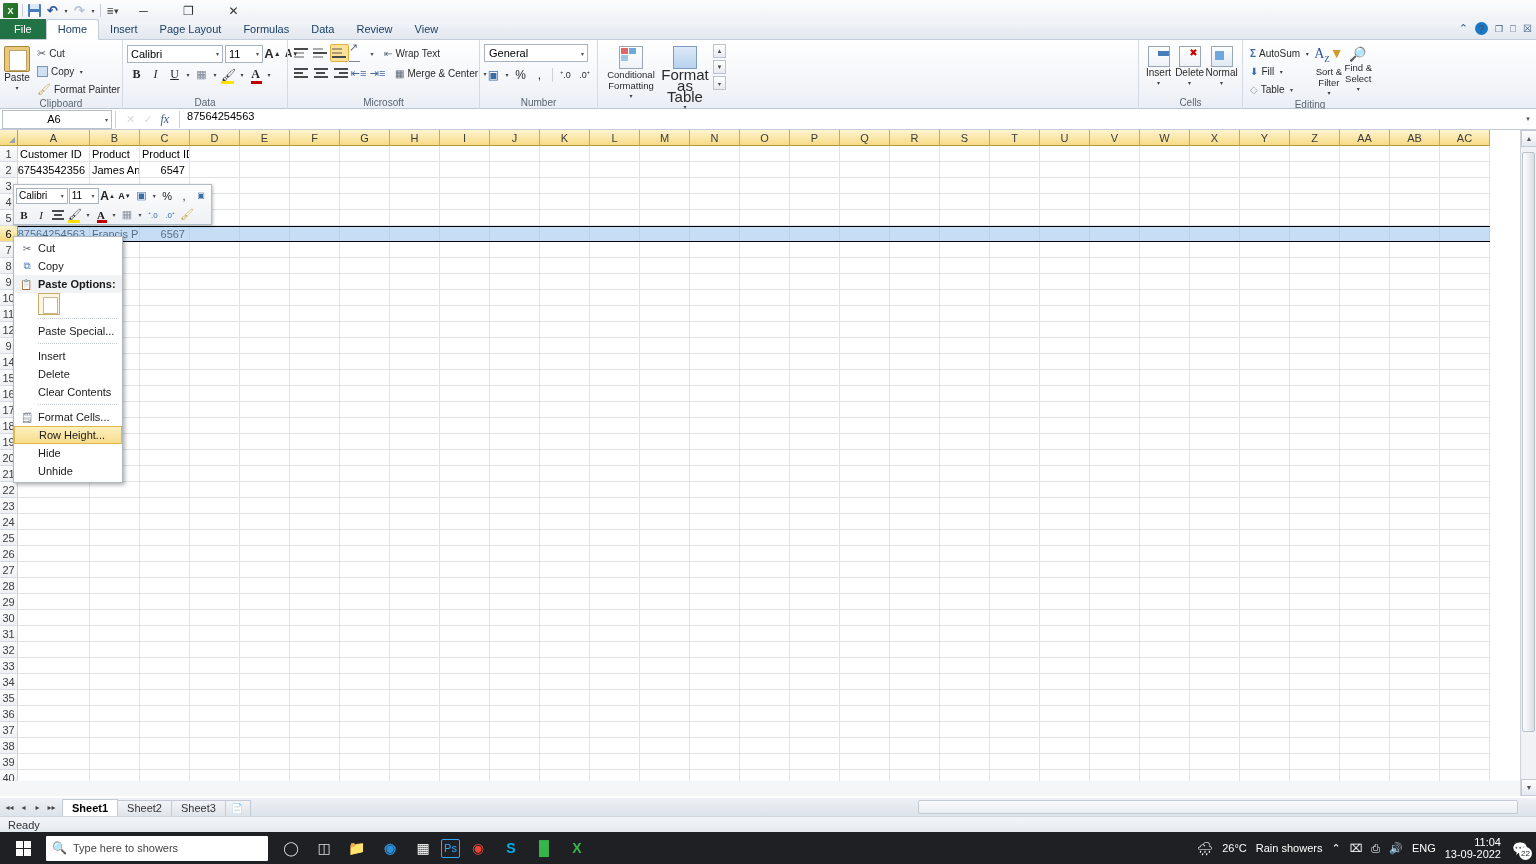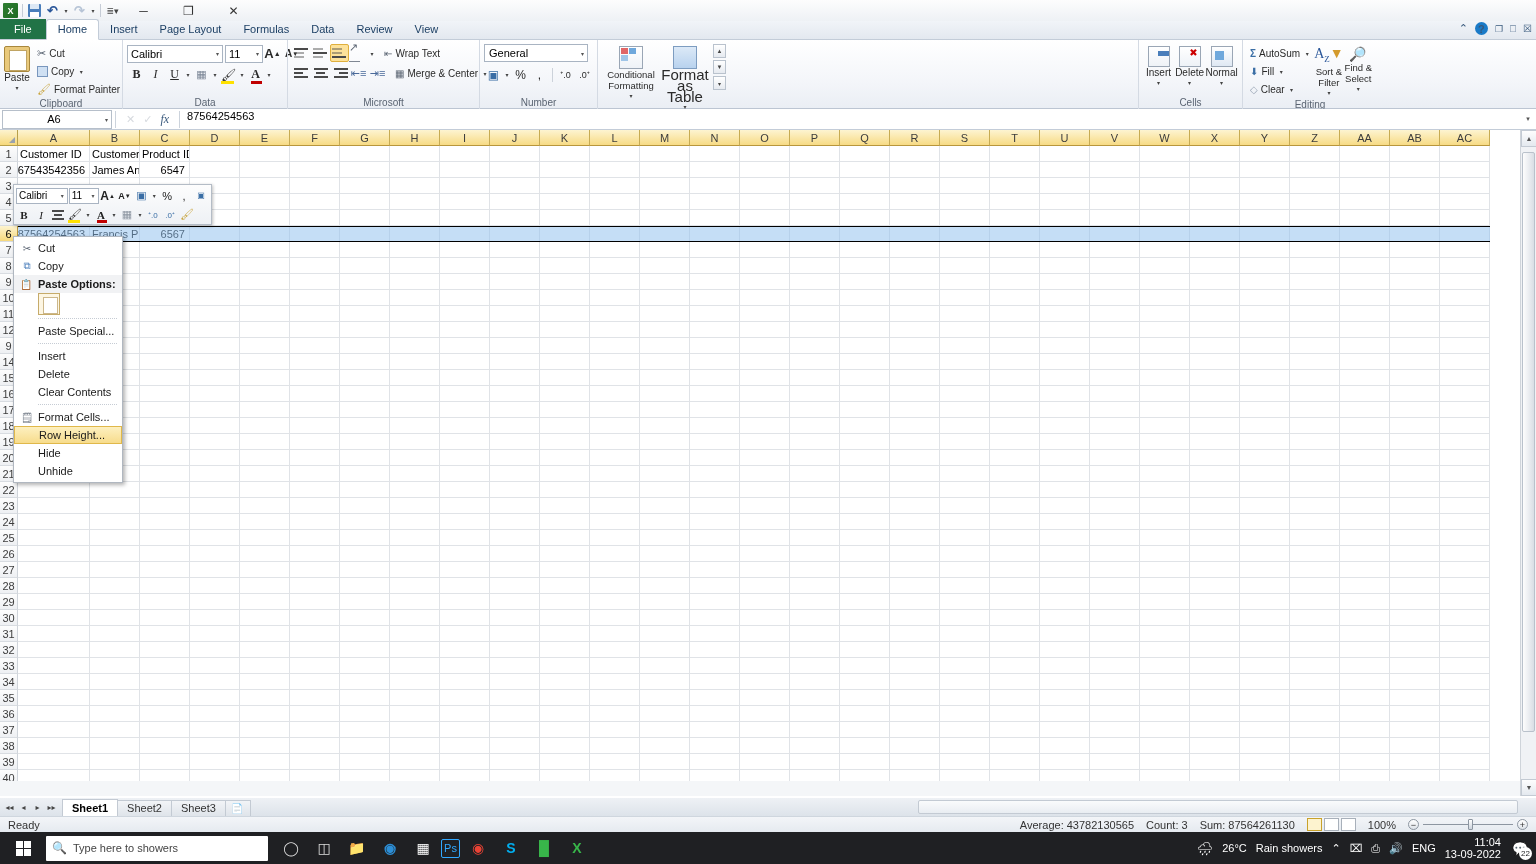--- a/index.html
+++ b/index.html
@@ -502,21 +502,21 @@
             <span>AutoSum</span>
             <span class="ddarrow">▾</span>
           </div>
           <div class="smallbtn">
             <span style="color:#3a6ea5">⬇</span>
             <span>Fill</span>
             <span class="ddarrow">▾</span>
           </div>
           <div class="smallbtn">
             <span style="color:#9aa6b5">◇</span>
-            <span>Clear</span>
+            <span>Table</span>
             <span class="ddarrow">▾</span>
           </div>
         </div>
         <div class="bigbtn" style="width:38px">
           <div style="font-size:14px;color:#2a5699;line-height:14px">
             <span style="font-family:'Liberation Serif',serif">A<sub style="font-size:9px">Z</sub></span><span style="color:#d39a2c">▼</span>
           </div>
           <span style="font-size:9.5px">Sort &amp; Filter</span>
           <span class="ddarrow">▾</span>
         </div>
@@ -618,21 +618,21 @@
         <div class="rh">36</div>
         <div class="rh">37</div>
         <div class="rh">38</div>
         <div class="rh">39</div>
         <div class="rh">40</div>
         <div class="rh">41</div>
       </div>
     <div class="cells" id="cells">
         <div class="cellrow">
           <div class="cell" style="width: 72px;">Customer ID</div>
-          <div class="cell" style="width: 50px;">Customer</div>
+          <div class="cell" style="width: 50px;">Product</div>
           <div class="cell" style="width: 50px;">Product ID</div>
           <div class="cell" style="width: 50px;"></div>
           <div class="cell" style="width: 50px;"></div>
           <div class="cell" style="width: 50px;"></div>
           <div class="cell" style="width: 50px;"></div>
           <div class="cell" style="width: 50px;"></div>
           <div class="cell" style="width: 50px;"></div>
           <div class="cell" style="width: 50px;"></div>
           <div class="cell" style="width: 50px;"></div>
           <div class="cell" style="width: 50px;"></div>
@@ -1920,38 +1920,20 @@
       <div class="stab" style="padding:0 6px">
         <span style="font-size:10px;color:#c8a33a">📄</span>
       </div>
     </div>
     <div style="flex:1"></div>
     <div style="width:600px;height:14px;background:linear-gradient(#fafbfc,#e9edf2);border:1px solid #c3cad3;margin-right:18px;border-radius:2px"></div>
   </div>
 
   <div class="statusbar">
     <div class="stat-left">Ready</div>
-    <div class="stat-right">
-      <span>Average: 43782130565</span>
-      <span>Count: 3</span>
-      <span>Sum: 87564261130</span>
-      <div class="viewbtns">
-        <div class="vb sel"></div>
-        <div class="vb"></div>
-        <div class="vb"></div>
-      </div>
-      <span>100%</span>
-      <div class="zoomslider">
-        <div class="zs-btn">−</div>
-        <div class="zs-line">
-            <div class="zs-knob"></div>
-          </div>
-        <div class="zs-btn">+</div>
-      </div>
-    </div>
   </div>
 
   <div class="minitoolbar">
     <div class="mt-row">
       <div class="mt-font">
         <span>Calibri</span>
         <span class="combo-arrow">▾</span>
       </div>
       <div class="mt-size">
         <span>11</span>

